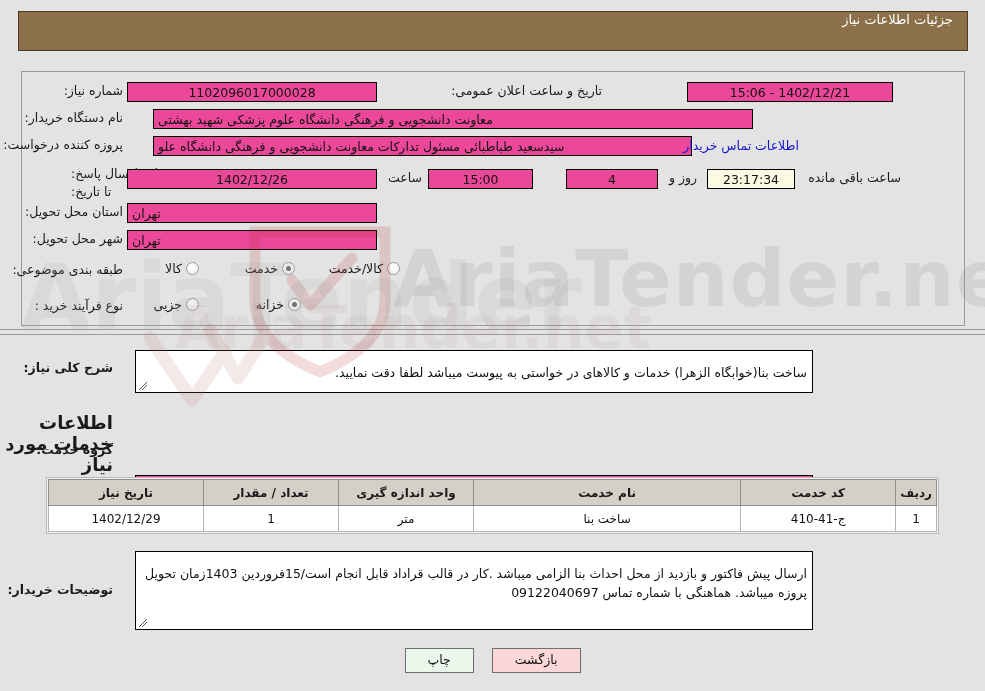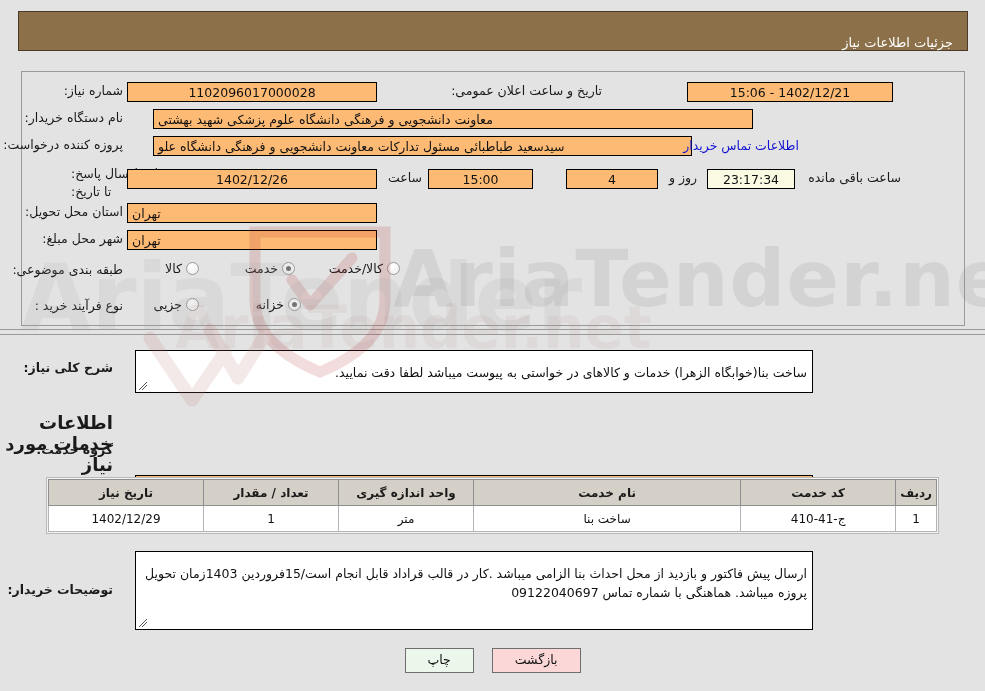--- a/index.html
+++ b/index.html
@@ -31,21 +31,21 @@
   }
 
   
   .header-bar {
     position: absolute;
     left: 18px; top: 11px;
     width: 950px; height: 40px;
     background: #8c7049;
     border: 1px solid #4a3a26;
     display: flex;
-    align-items: flex-end;
+    align-items: flex-start;
     justify-content: flex-start;
     padding: 0 14px;
     z-index: 2;
   }
   .header-title {
     color: #ffffff;
     font-size: 13px;
     letter-spacing: 0.2px;
   }
 
@@ -75,21 +75,21 @@
   }
   .lbl {
     font-size: 12.5px;
     color: #1a1a1a;
     text-align: left;
     padding-left: 4px;
   }
   .lbl.bold { font-weight: bold; }
 
   .fld {
-    background: #fdba74;
+    background: #ec4899;
     border: 1px solid #000000;
     height: 20px;
     font-size: 12.5px;
     color: #111;
     display: flex;
     align-items: center;
     padding: 0 4px;
     overflow: hidden;
   }
   .fld.center { justify-content: center; }
@@ -309,21 +309,21 @@
   </div>
 
   <div class="frow" style="right:862px; top:204px;">
     <span class="lbl">استان محل تحویل:</span>
   </div>
   <div class="frow" style="right:608px; top:203px;">
     <div class="fld right" style="width:250px;">تهران</div>
   </div>
 
   <div class="frow" style="right:862px; top:231px;">
-    <span class="lbl">شهر محل مبلغ:</span>
+    <span class="lbl">شهر محل تحویل:</span>
   </div>
   <div class="frow" style="right:608px; top:230px;">
     <div class="fld right" style="width:250px;">تهران</div>
   </div>
 
   <div class="frow" style="right:862px; top:262px;">
     <span class="lbl">طبقه بندی موضوعی:</span>
   </div>
   <div class="frow radio-group" style="right:786px; top:261px;">
     <span class="radio"></span>

